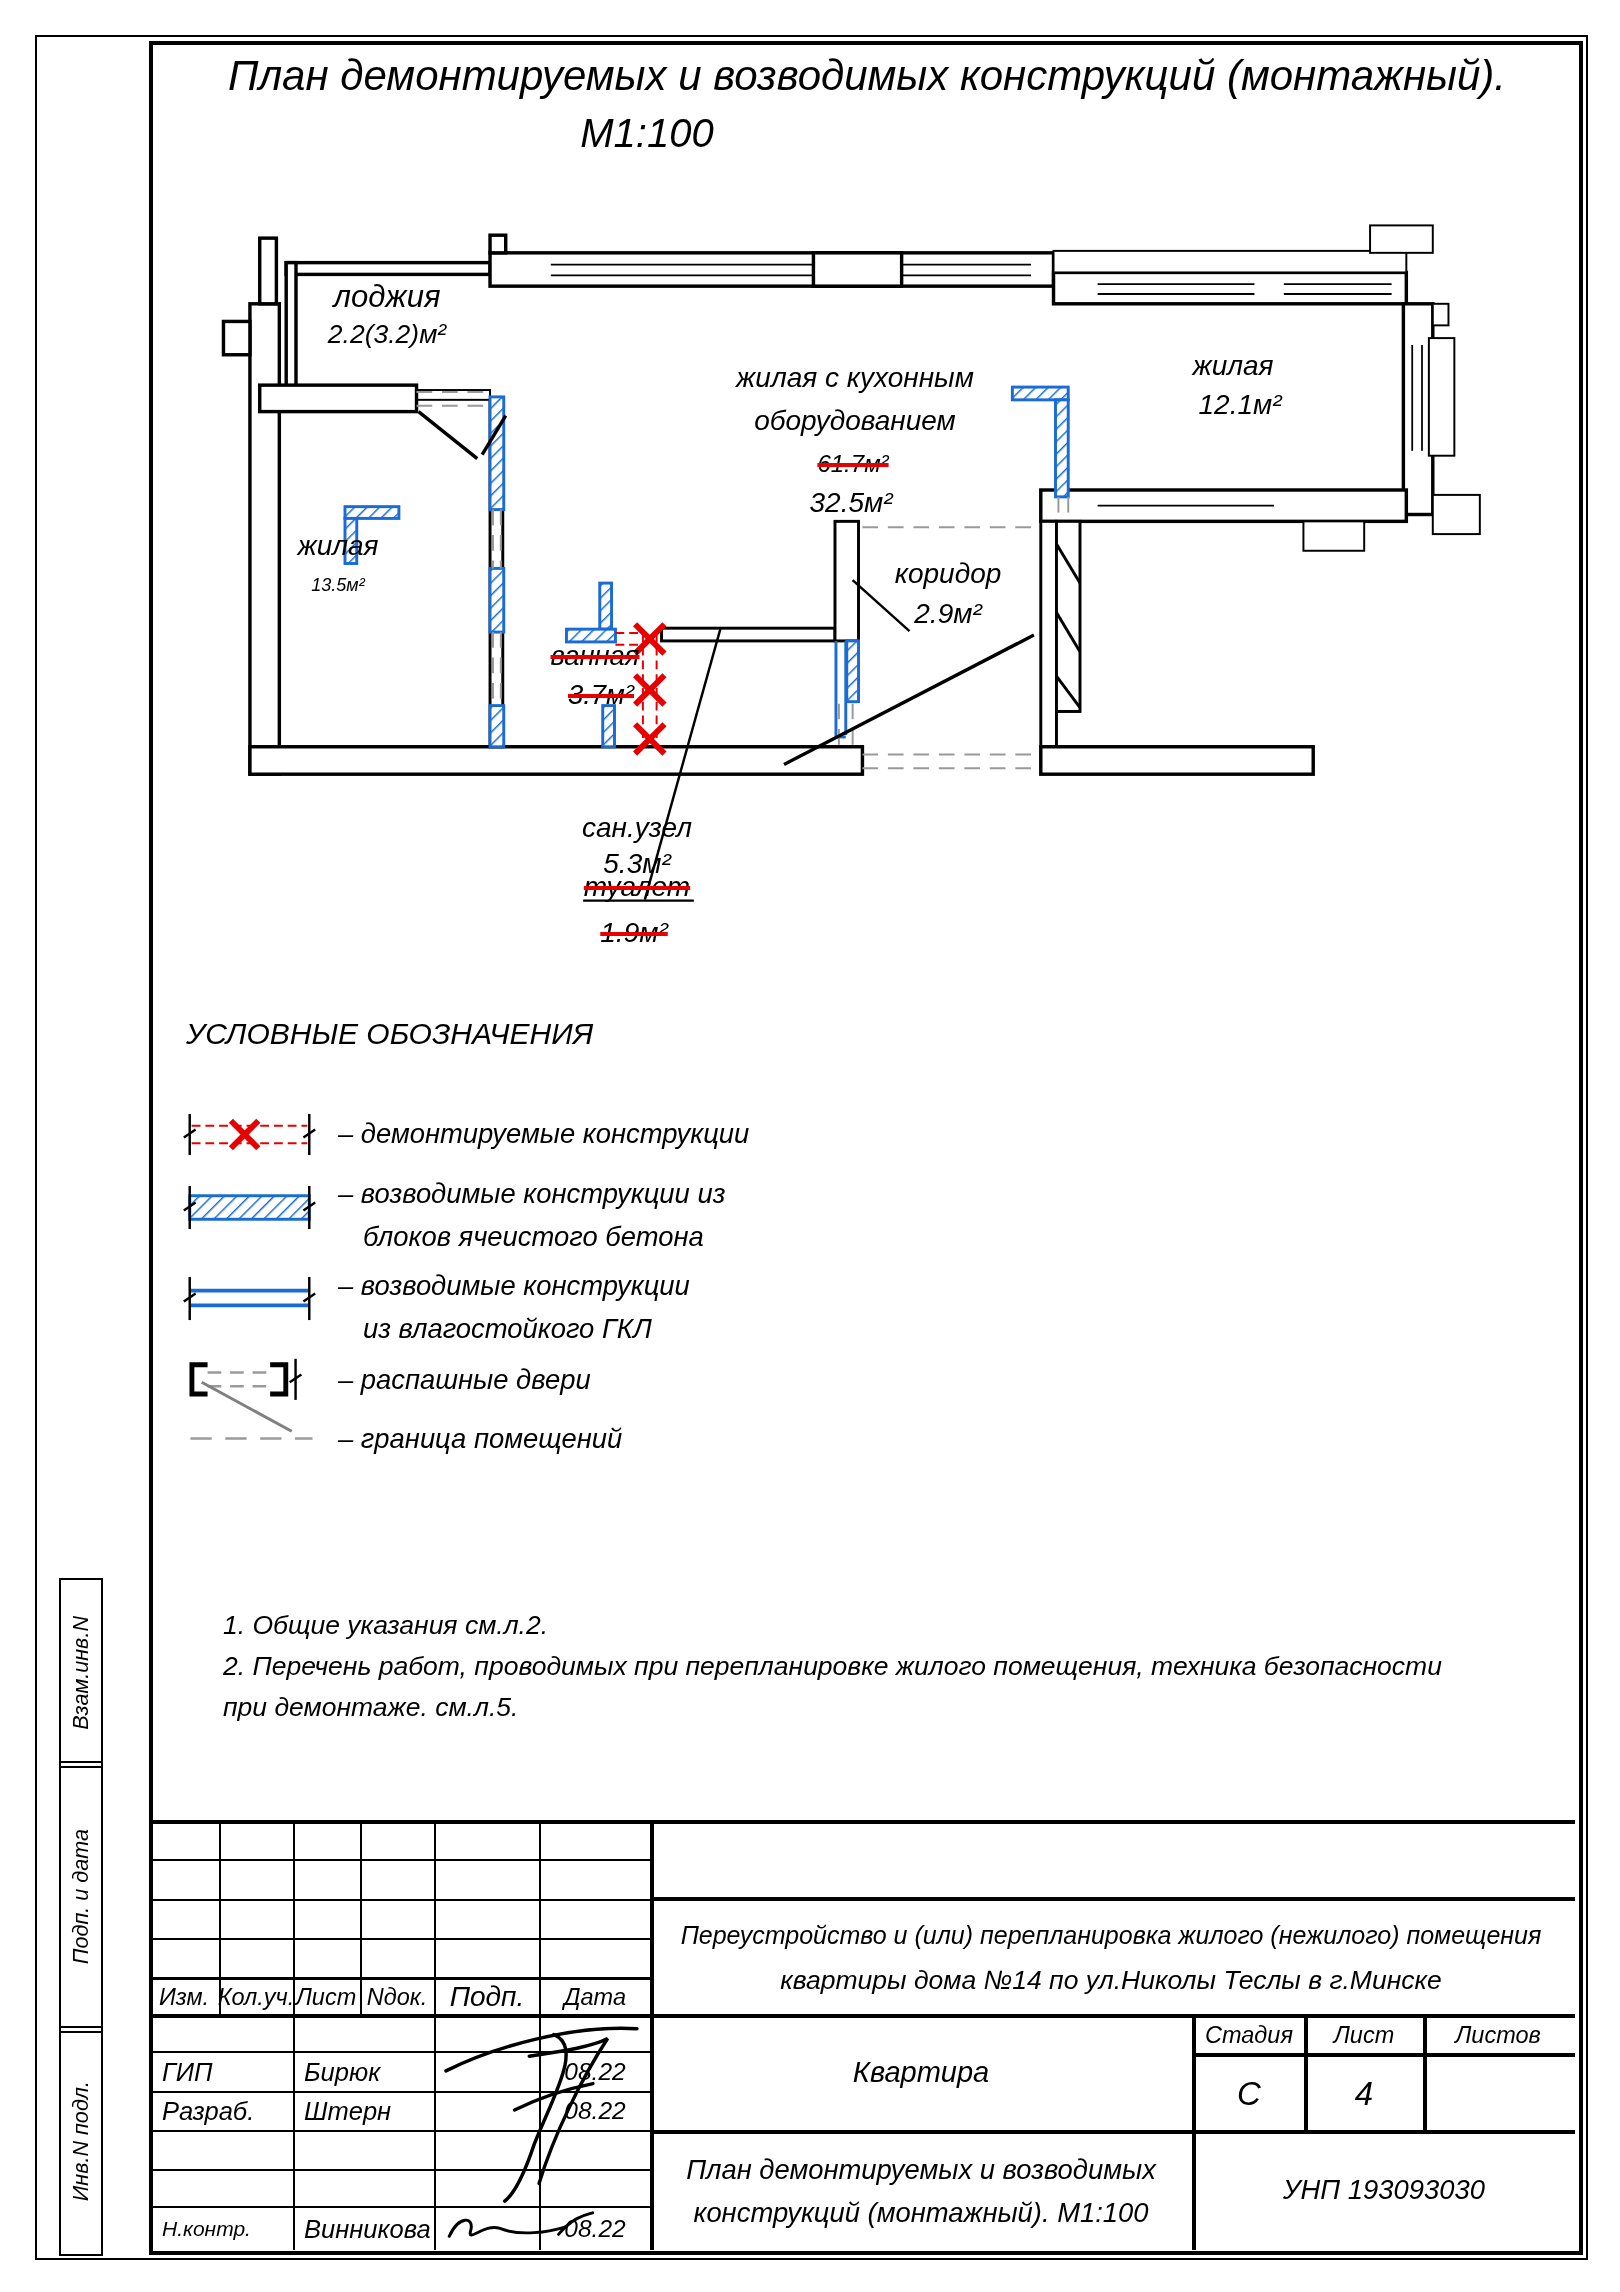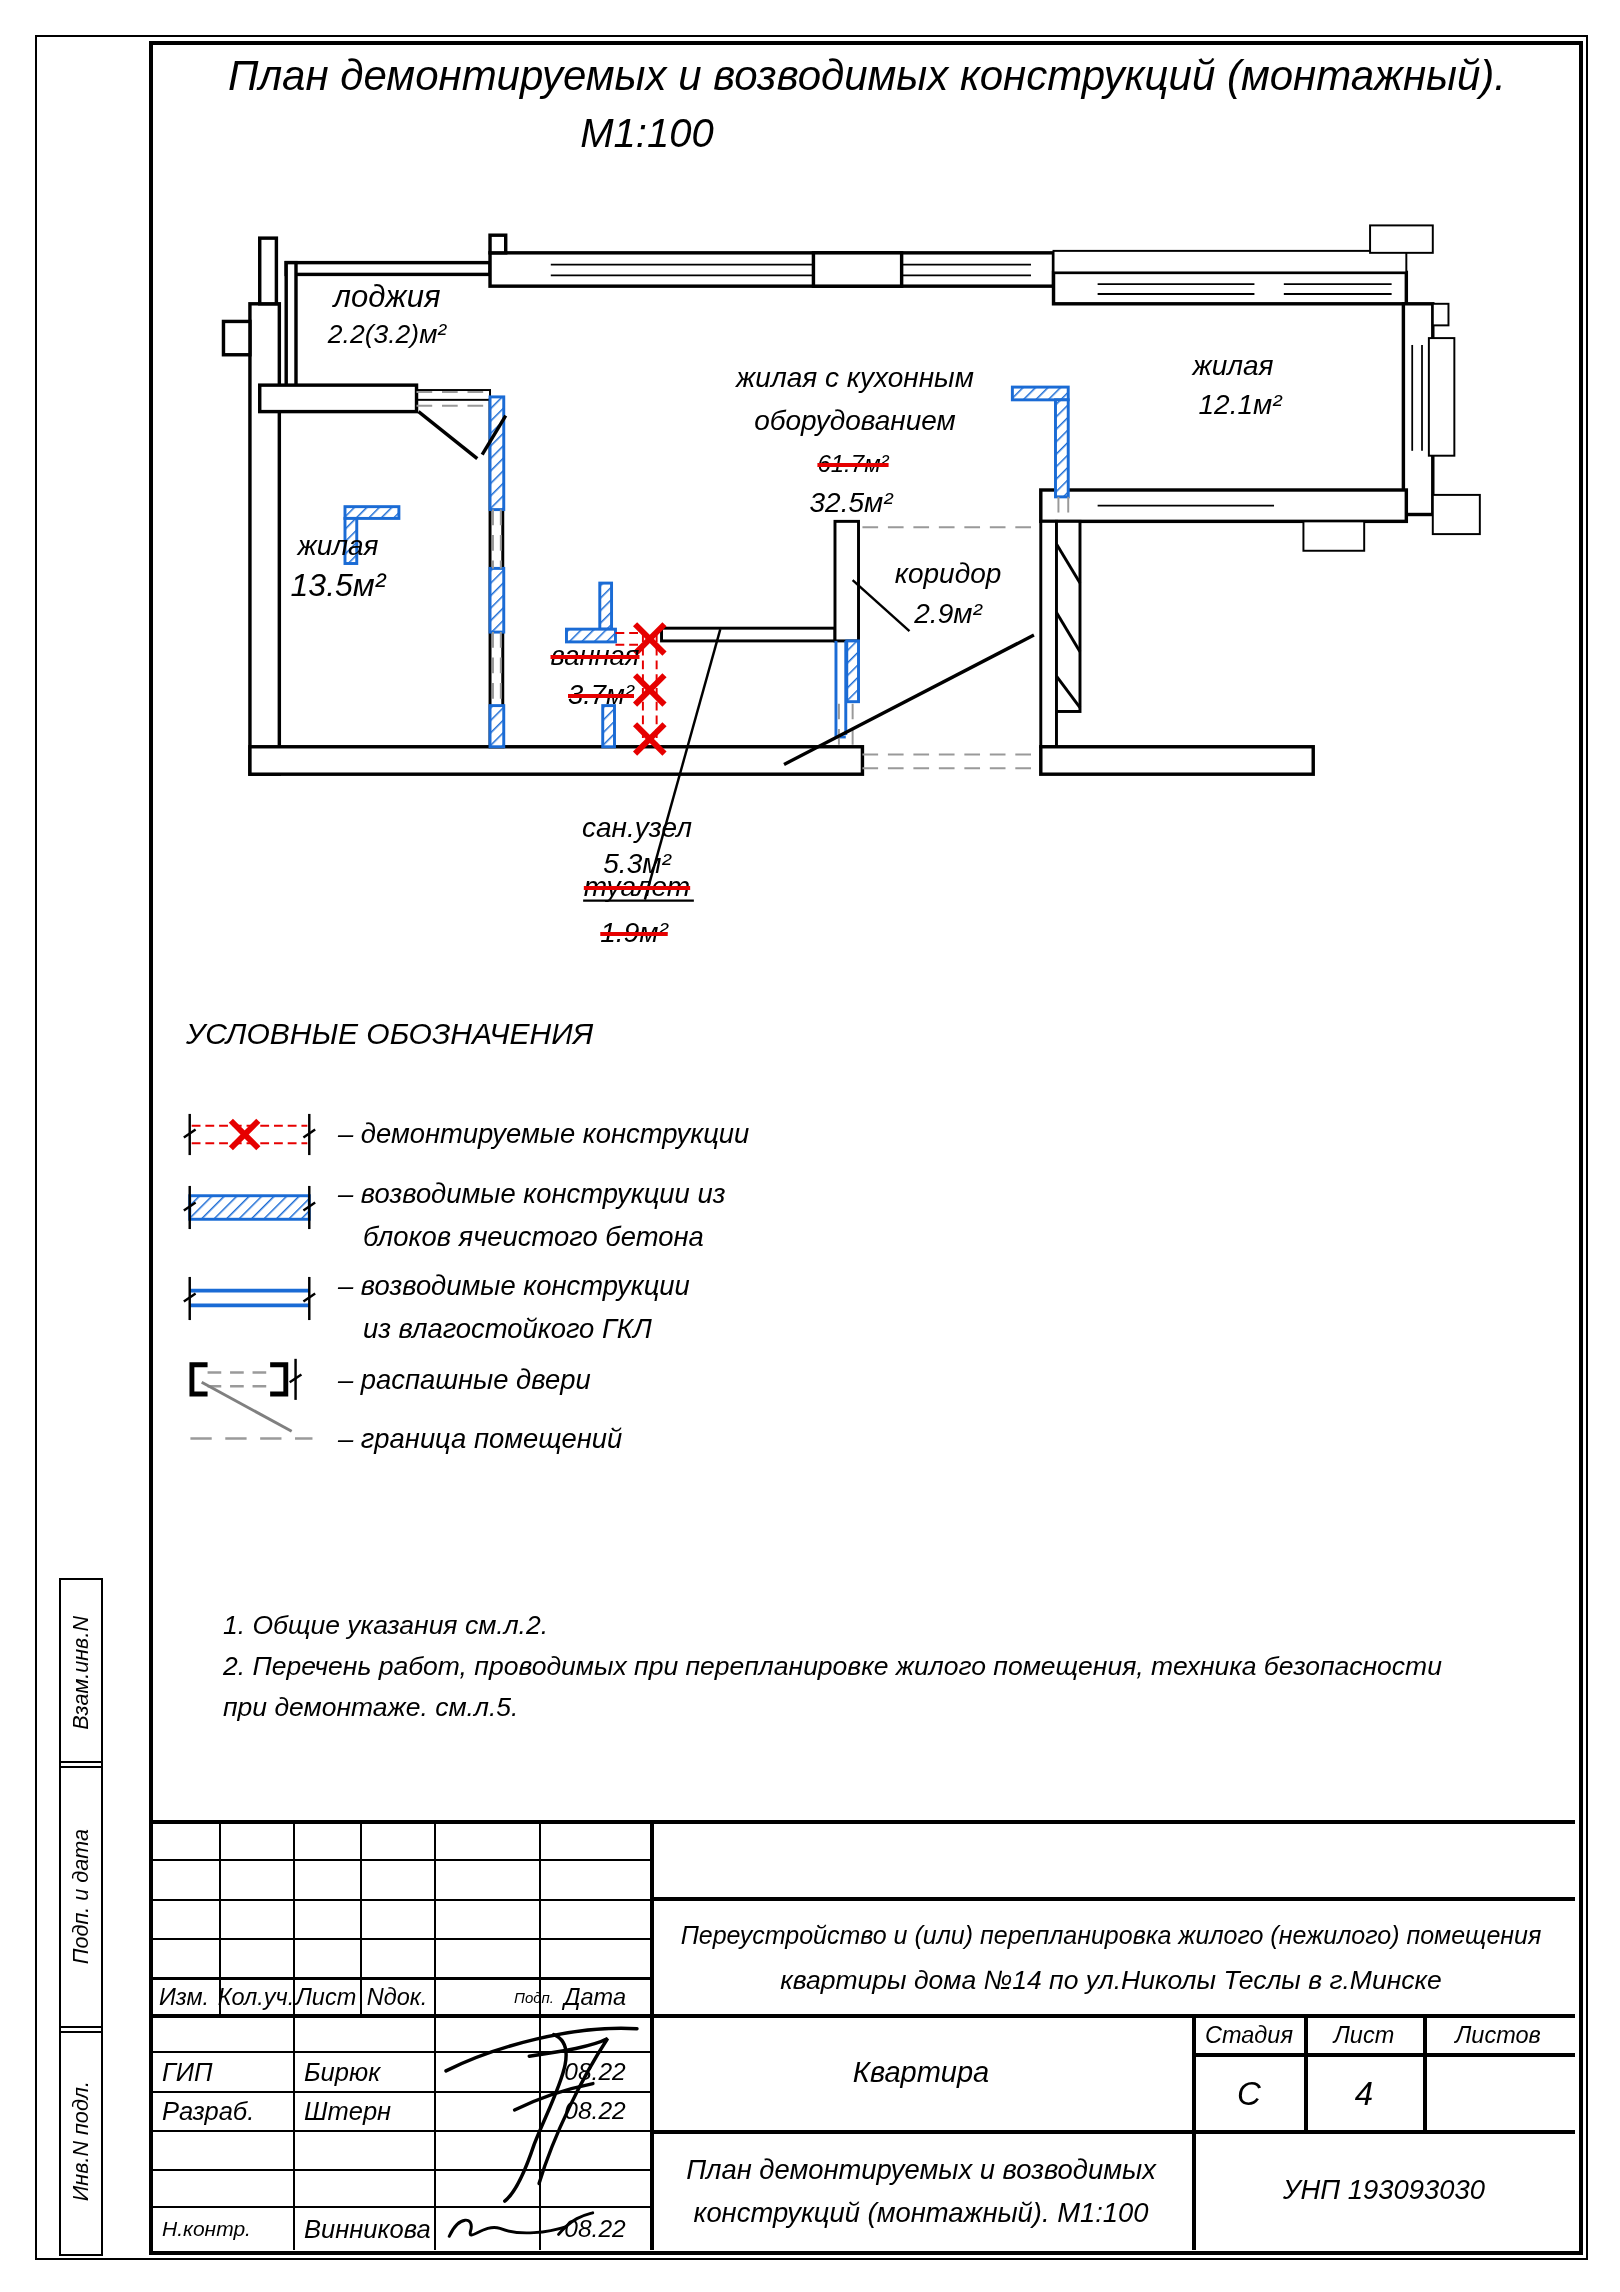--- a/index.html
+++ b/index.html
@@ -146,21 +146,21 @@
       <line x1="735" y1="642" x2="658" y2="918"></line>
       <line x1="595" y1="919" x2="708" y2="919"></line>
       <line x1="928" y1="644" x2="870" y2="592"></line>
     </g>
   </svg>
 
   <div class="lbl" style="left:387px;top:297px;font-size:31px;">лоджия</div>
   <div class="lbl" style="left:387px;top:334px;font-size:26.5px;">2.2(3.2)м²</div>
 
   <div class="lbl" style="left:338px;top:546px;font-size:28px;">жилая</div>
-  <div class="lbl" style="left:338px;top:585px;font-size:32px;">13.5м²</div>
+  <div class="lbl" style="left:338px;top:585px;font-size:18px;">13.5м²</div>
 
   <div class="lbl" style="left:855px;top:378px;font-size:28px;">жилая с кухонным</div>
   <div class="lbl" style="left:855px;top:421px;font-size:28px;">оборудованием</div>
   <div class="lbl rstrike" style="left:853px;top:464px;font-size:24px;">61.7м²</div>
   <div class="lbl" style="left:851px;top:503px;font-size:28px;">32.5м²</div>
 
   <div class="lbl" style="left:1233px;top:366px;font-size:28px;">жилая</div>
   <div class="lbl" style="left:1240px;top:405px;font-size:28px;">12.1м²</div>
 
   <div class="lbl rstrike" style="left:595px;top:656px;font-size:27.4px;">ванная</div>
@@ -285,21 +285,21 @@
   <div class="ln" style="left:539px;top:1820px;width:2px;height:430px;"></div>
   <div class="ln" style="left:650px;top:1820px;width:3.9px;height:430px;"></div>
   <div class="ln" style="left:1192px;top:2014px;width:3.9px;height:236px;"></div>
   <div class="ln" style="left:1304px;top:2014px;width:3.9px;height:116px;"></div>
   <div class="ln" style="left:1423px;top:2014px;width:3.9px;height:116px;"></div>
 
   <div class="lbl" style="left:184px;top:1997px;font-size:23.5px;">Изм.</div>
   <div class="lbl" style="left:256px;top:1997px;font-size:23.5px;">Кол.уч.</div>
   <div class="lbl" style="left:326px;top:1997px;font-size:23.5px;">Лист</div>
   <div class="lbl" style="left:397px;top:1997px;font-size:23.5px;">Nдок.</div>
-  <div class="lbl" style="left:487px;top:1997px;font-size:15px;margin-left:47px;">Подп.</div>
+  <div class="lbl" style="left:487px;top:1997px;font-size:28px;">Подп.</div>
   <div class="lbl" style="left:595px;top:1997px;font-size:23.5px;">Дата</div>
 
   <div class="ltext" style="left:162px;top:2072px;font-size:25.5px;">ГИП</div>
   <div class="ltext" style="left:304px;top:2072px;font-size:25.5px;">Бирюк</div>
   <div class="lbl" style="left:595px;top:2072px;font-size:24.5px;">08.22</div>
 
   <div class="ltext" style="left:162px;top:2111px;font-size:25.5px;">Разраб.</div>
   <div class="ltext" style="left:304px;top:2111px;font-size:25.5px;">Штерн</div>
   <div class="lbl" style="left:595px;top:2111px;font-size:24.5px;">08.22</div>
 

